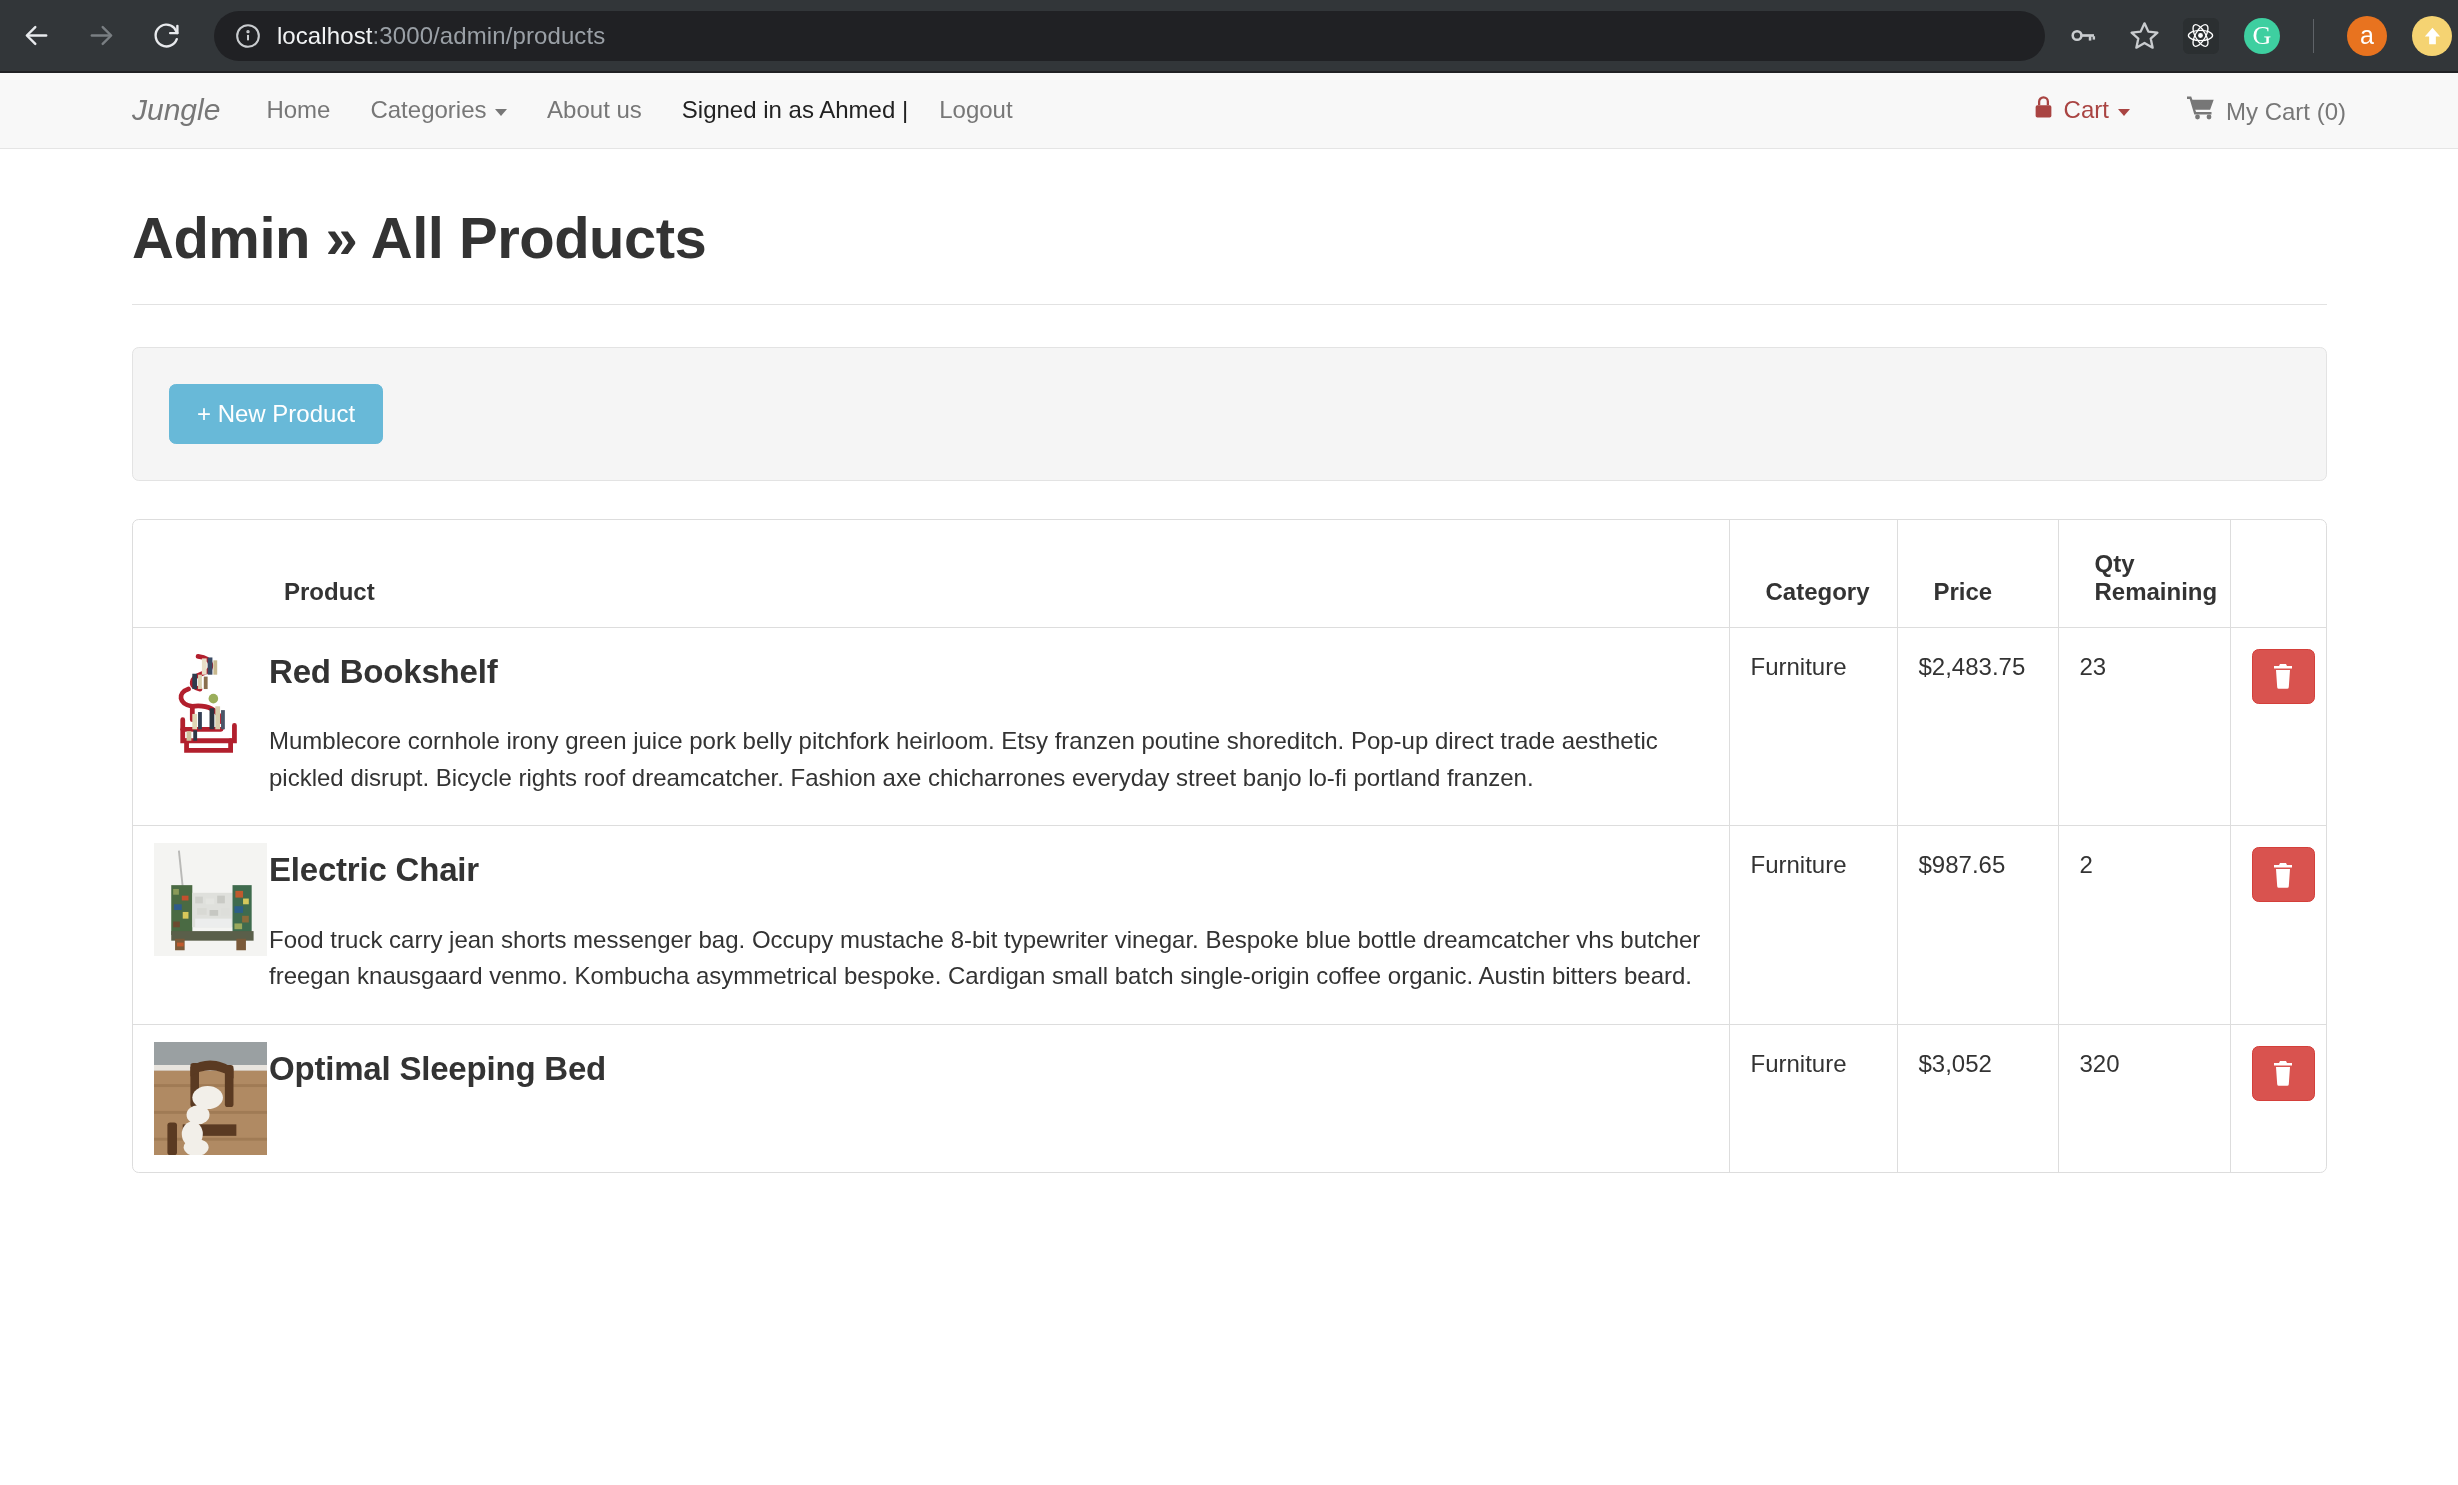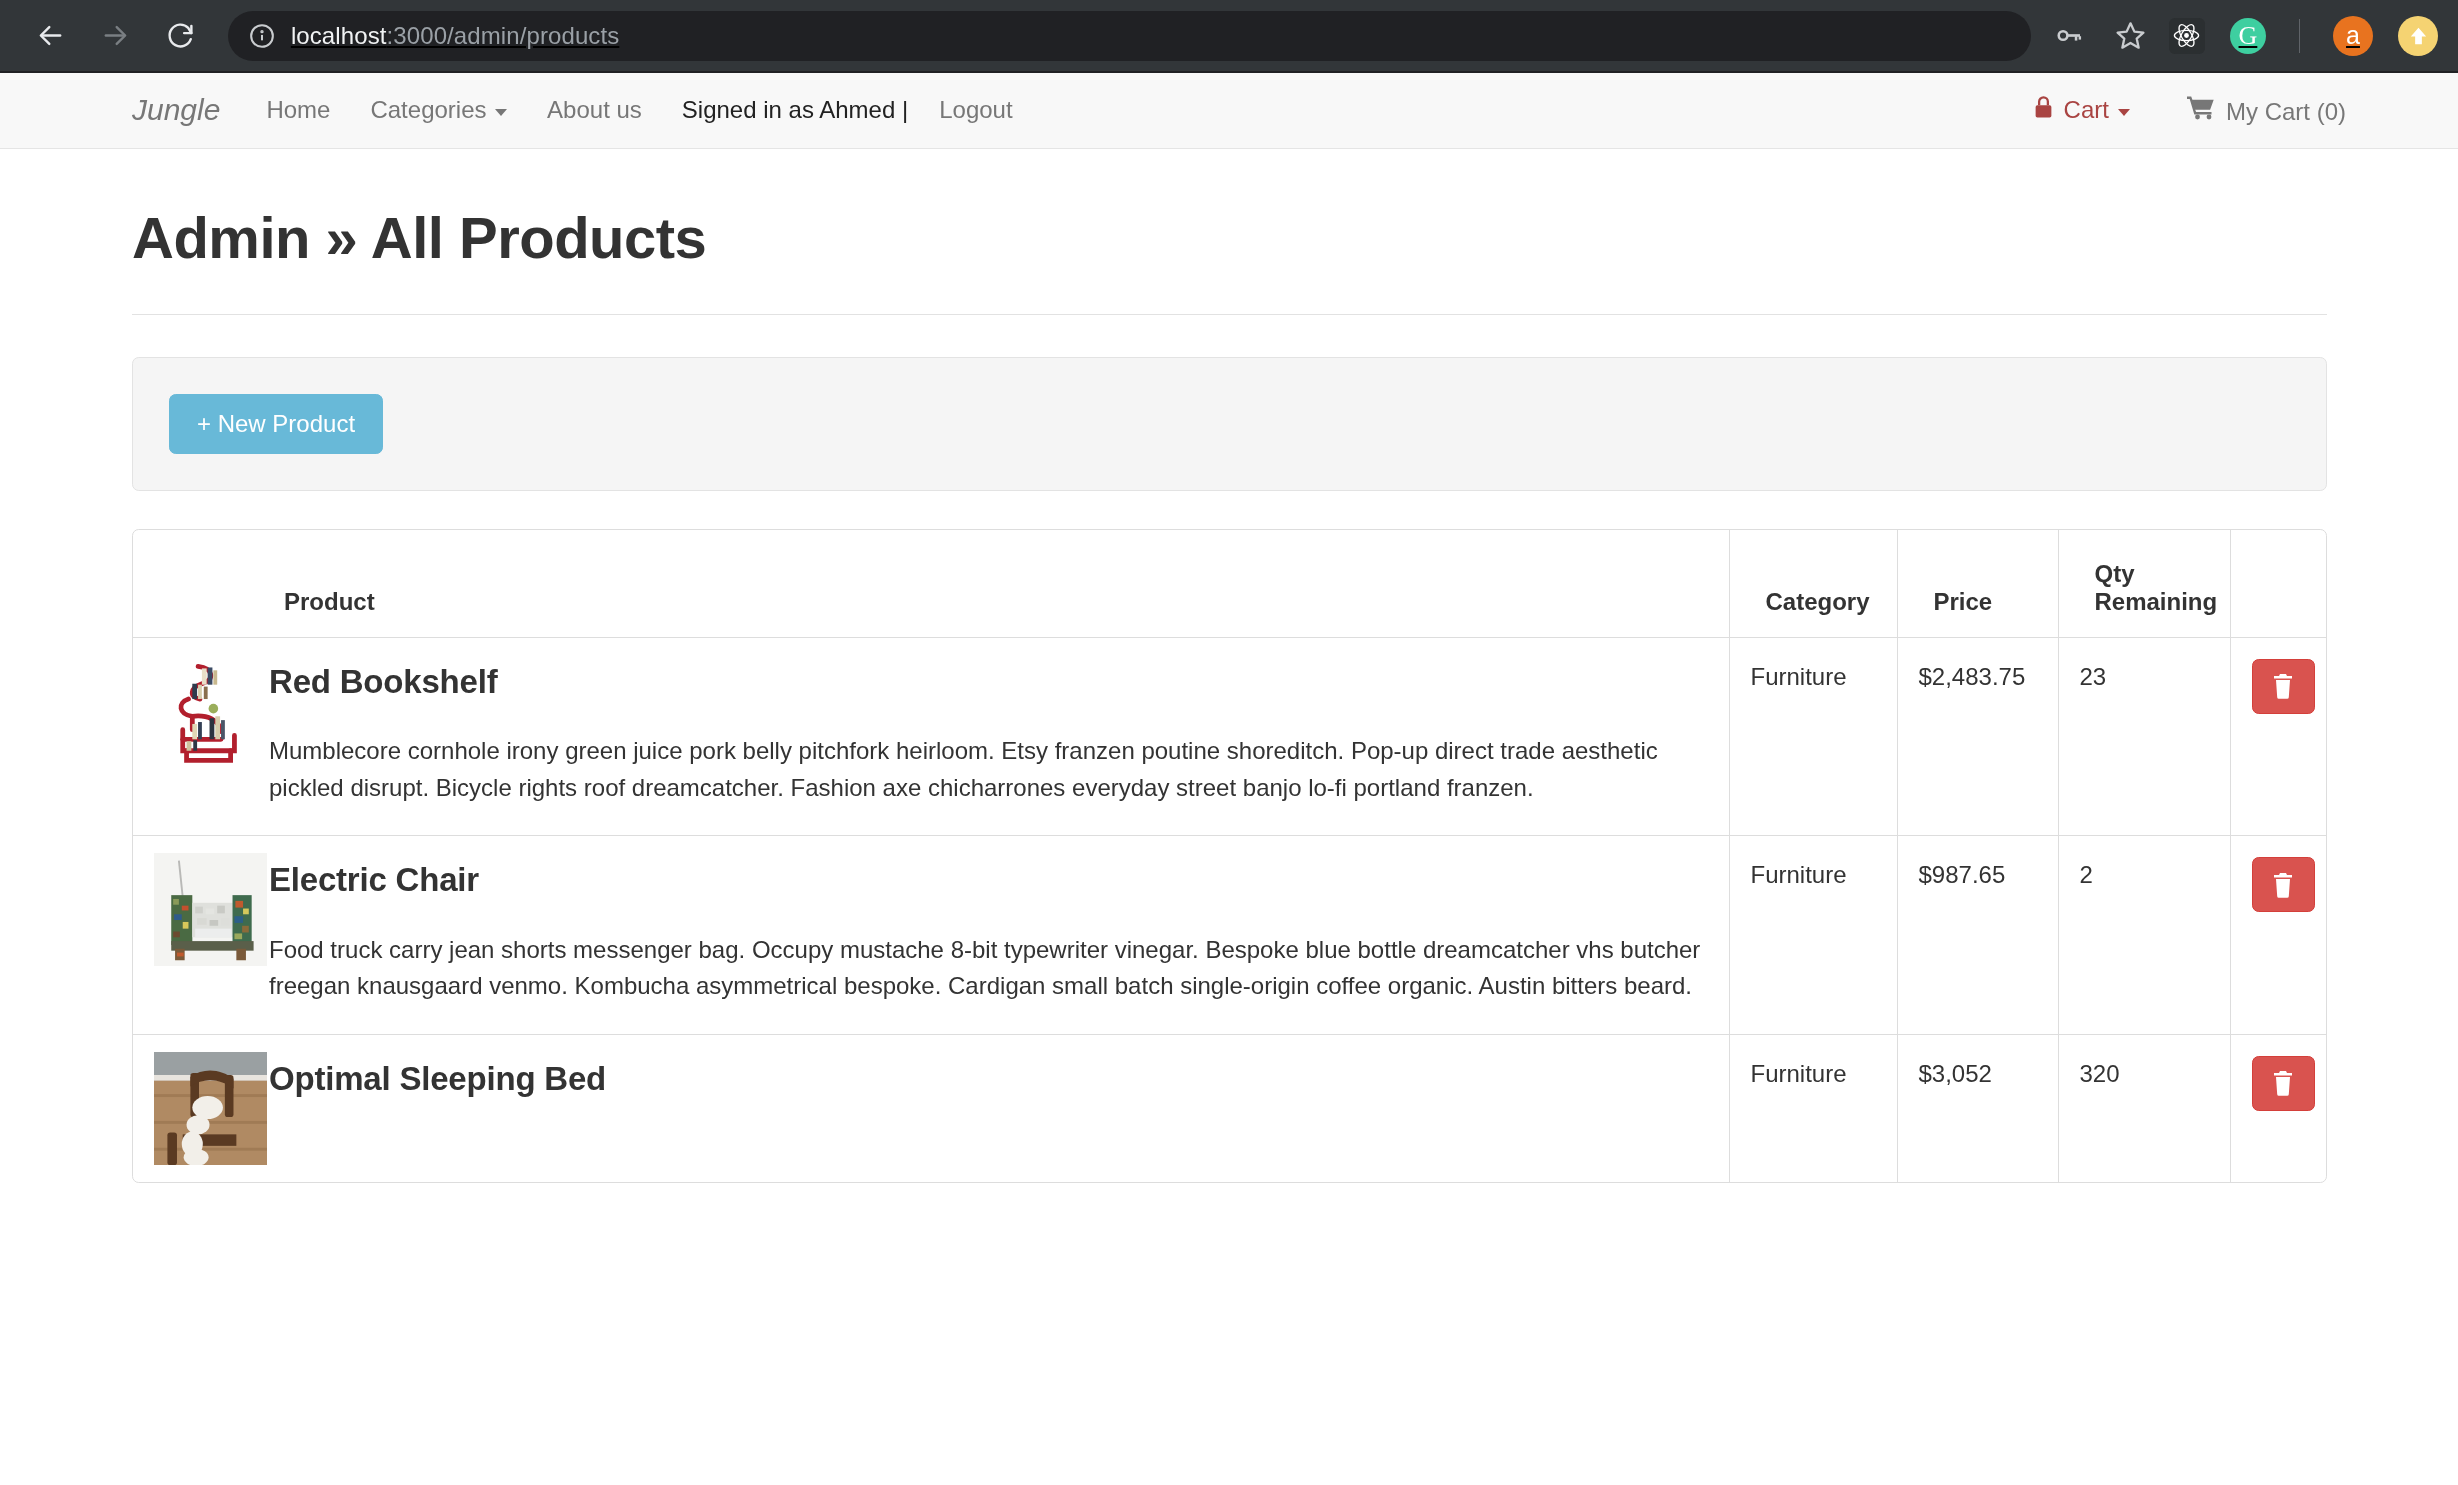--- a/index.html
+++ b/index.html
@@ -9,23 +9,22 @@
     font-family: "Liberation Sans", sans-serif;
     overflow: hidden;
   }
 
   
   .browser-bar {
     height: 71px;
     background: #323639;
     display: flex;
     align-items: center;
-    padding: 0 21px;
+    padding: 0 7px;
     position: relative;
-    text-decoration: underline;
   }
   .nav-btns { display: flex; align-items: center; gap: 25px; padding-left: 9.6px; }
   .nav-btn {
     width: 40px; height: 40px;
     display: flex; align-items: center; justify-content: center;
     color: #e8eaed;
   }
   .nav-btn.disabled { color: #7a7f83; }
   .nav-btn svg { display: block; }
 
@@ -148,21 +147,21 @@
     padding: 27px 27px;
     color: #31708f;
     font-size: 24px;
   }
   .page-title {
     margin-top: 55px;
     font-size: 58px;
     font-weight: 700;
     color: #333333;
     letter-spacing: -0.5px;
-    padding-bottom: 43px;
+    padding-bottom: 33px;
     border-bottom: 1px solid #e2e2e2;
   }
   .well {
     margin-top: 42px;
     background: #f5f5f5;
     border: 1px solid #e3e3e3;
     border-radius: 6.7px;
     padding: 36px 36px;
   }
   .btn-new {

